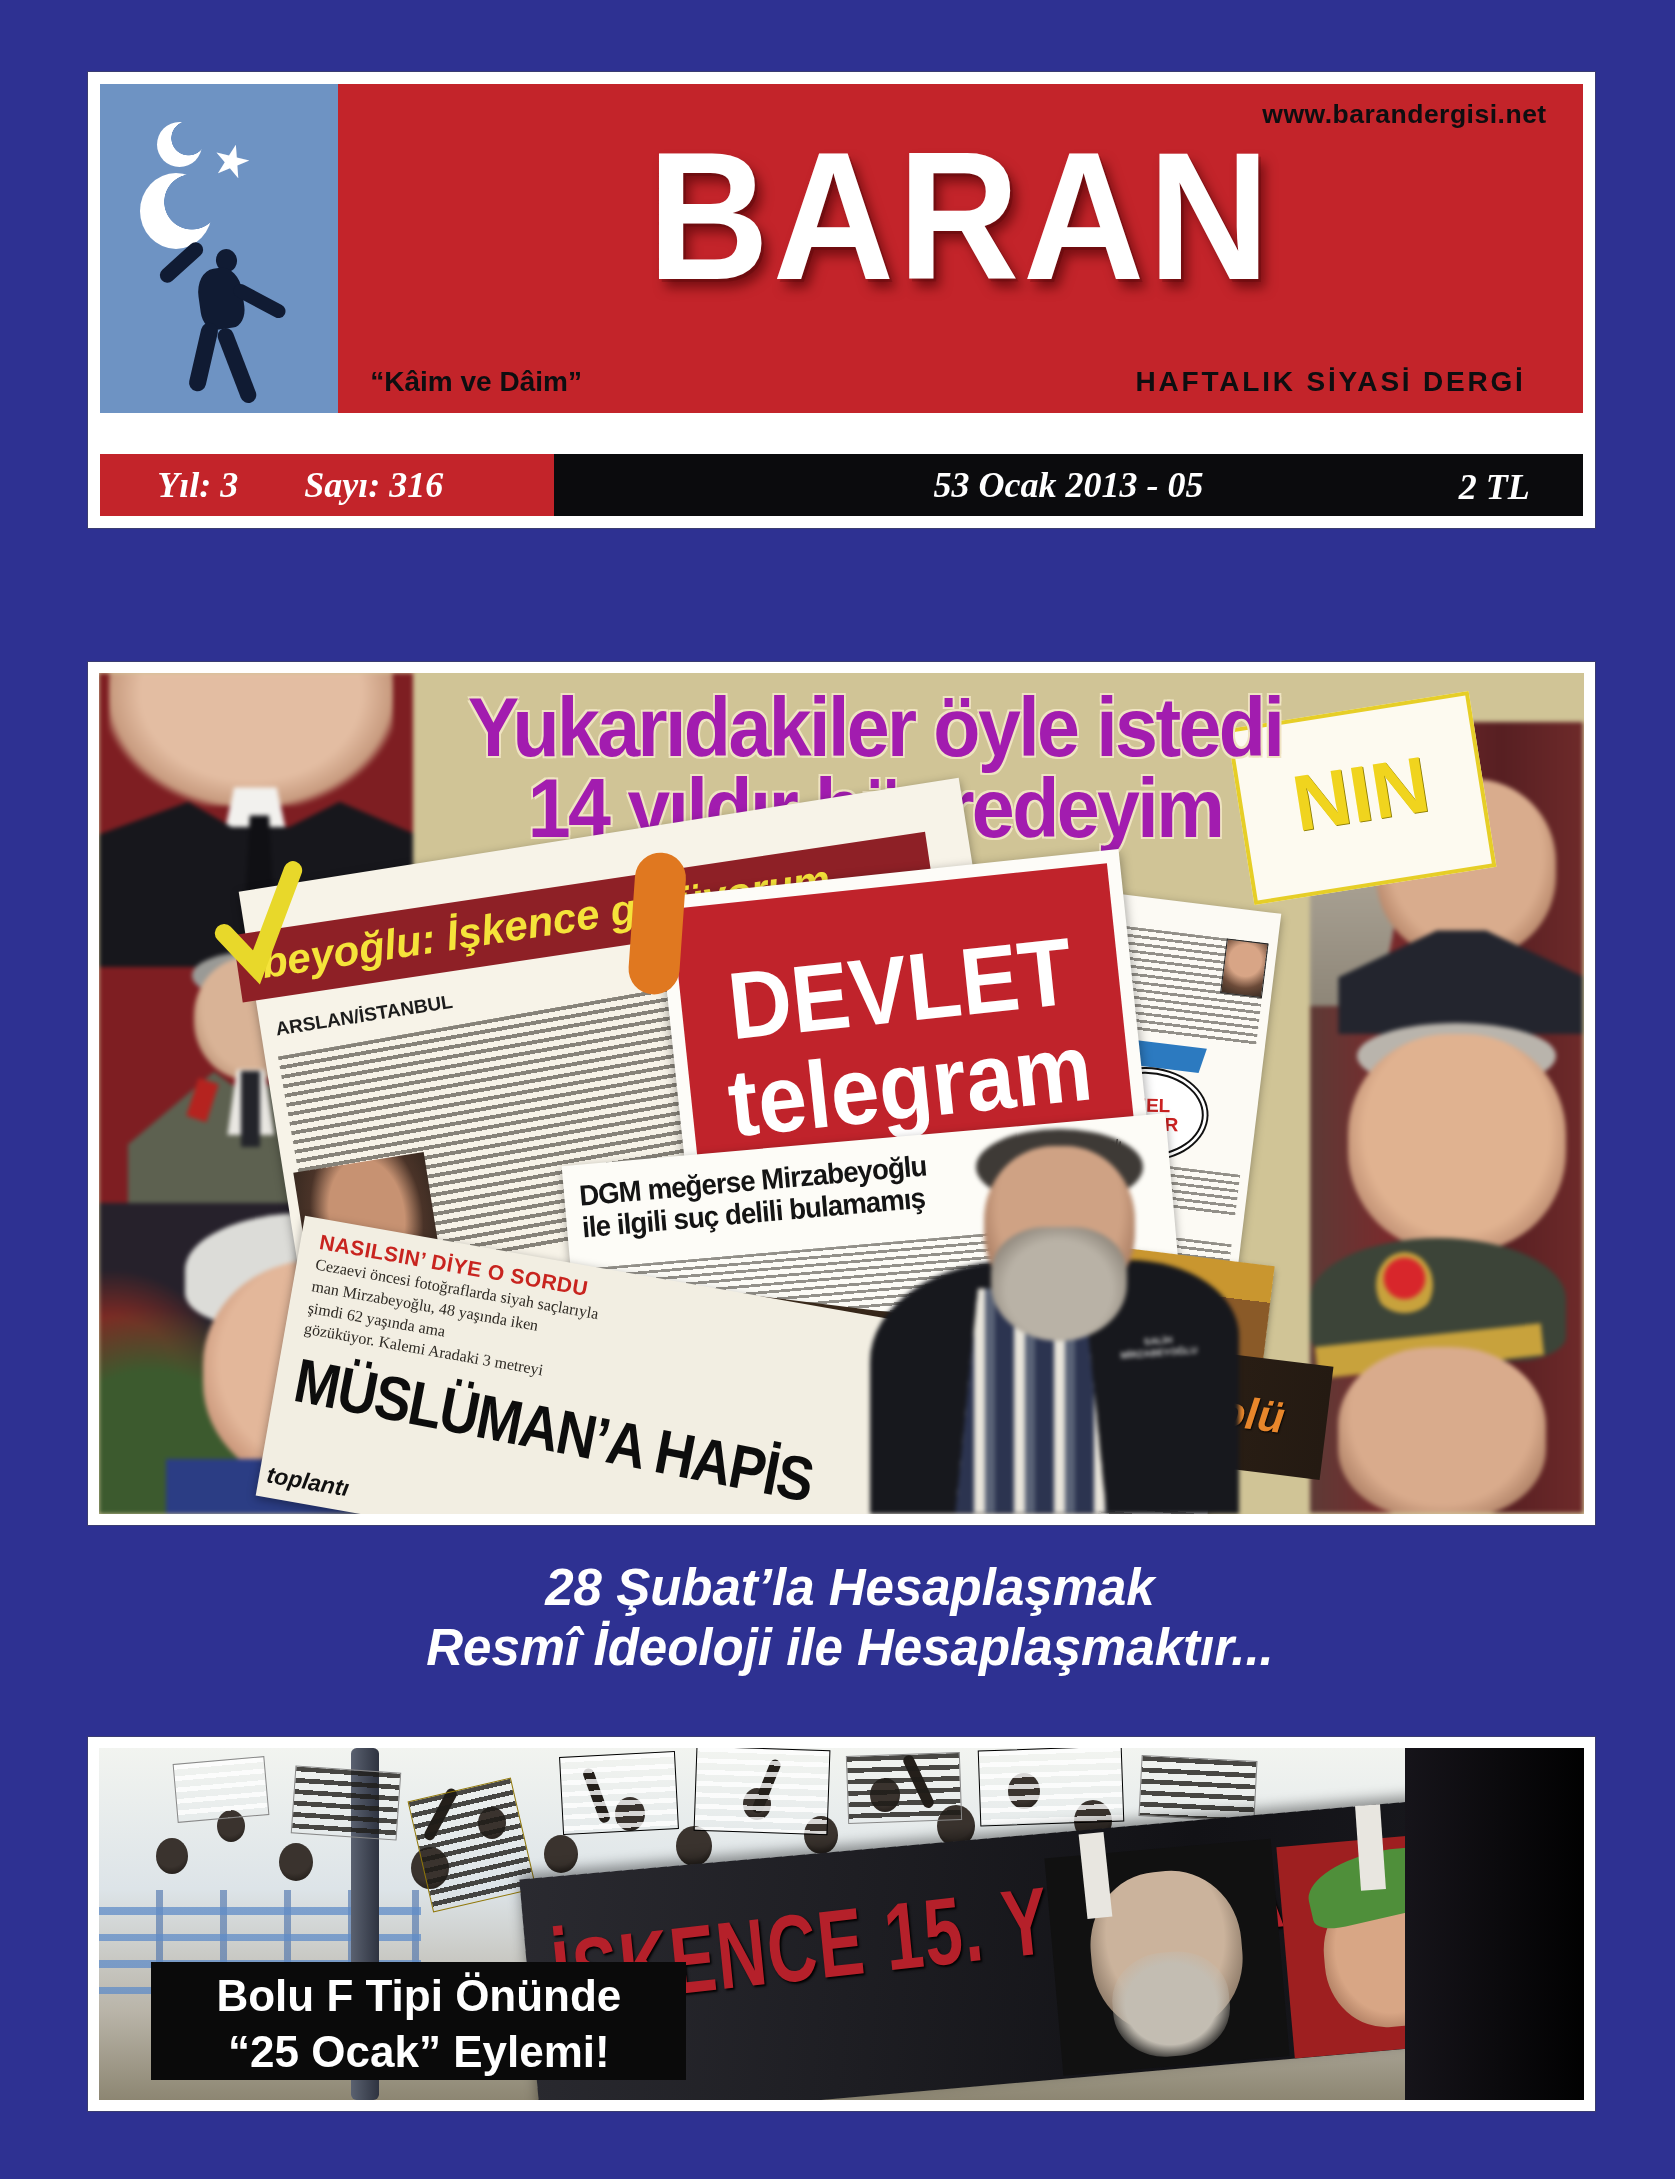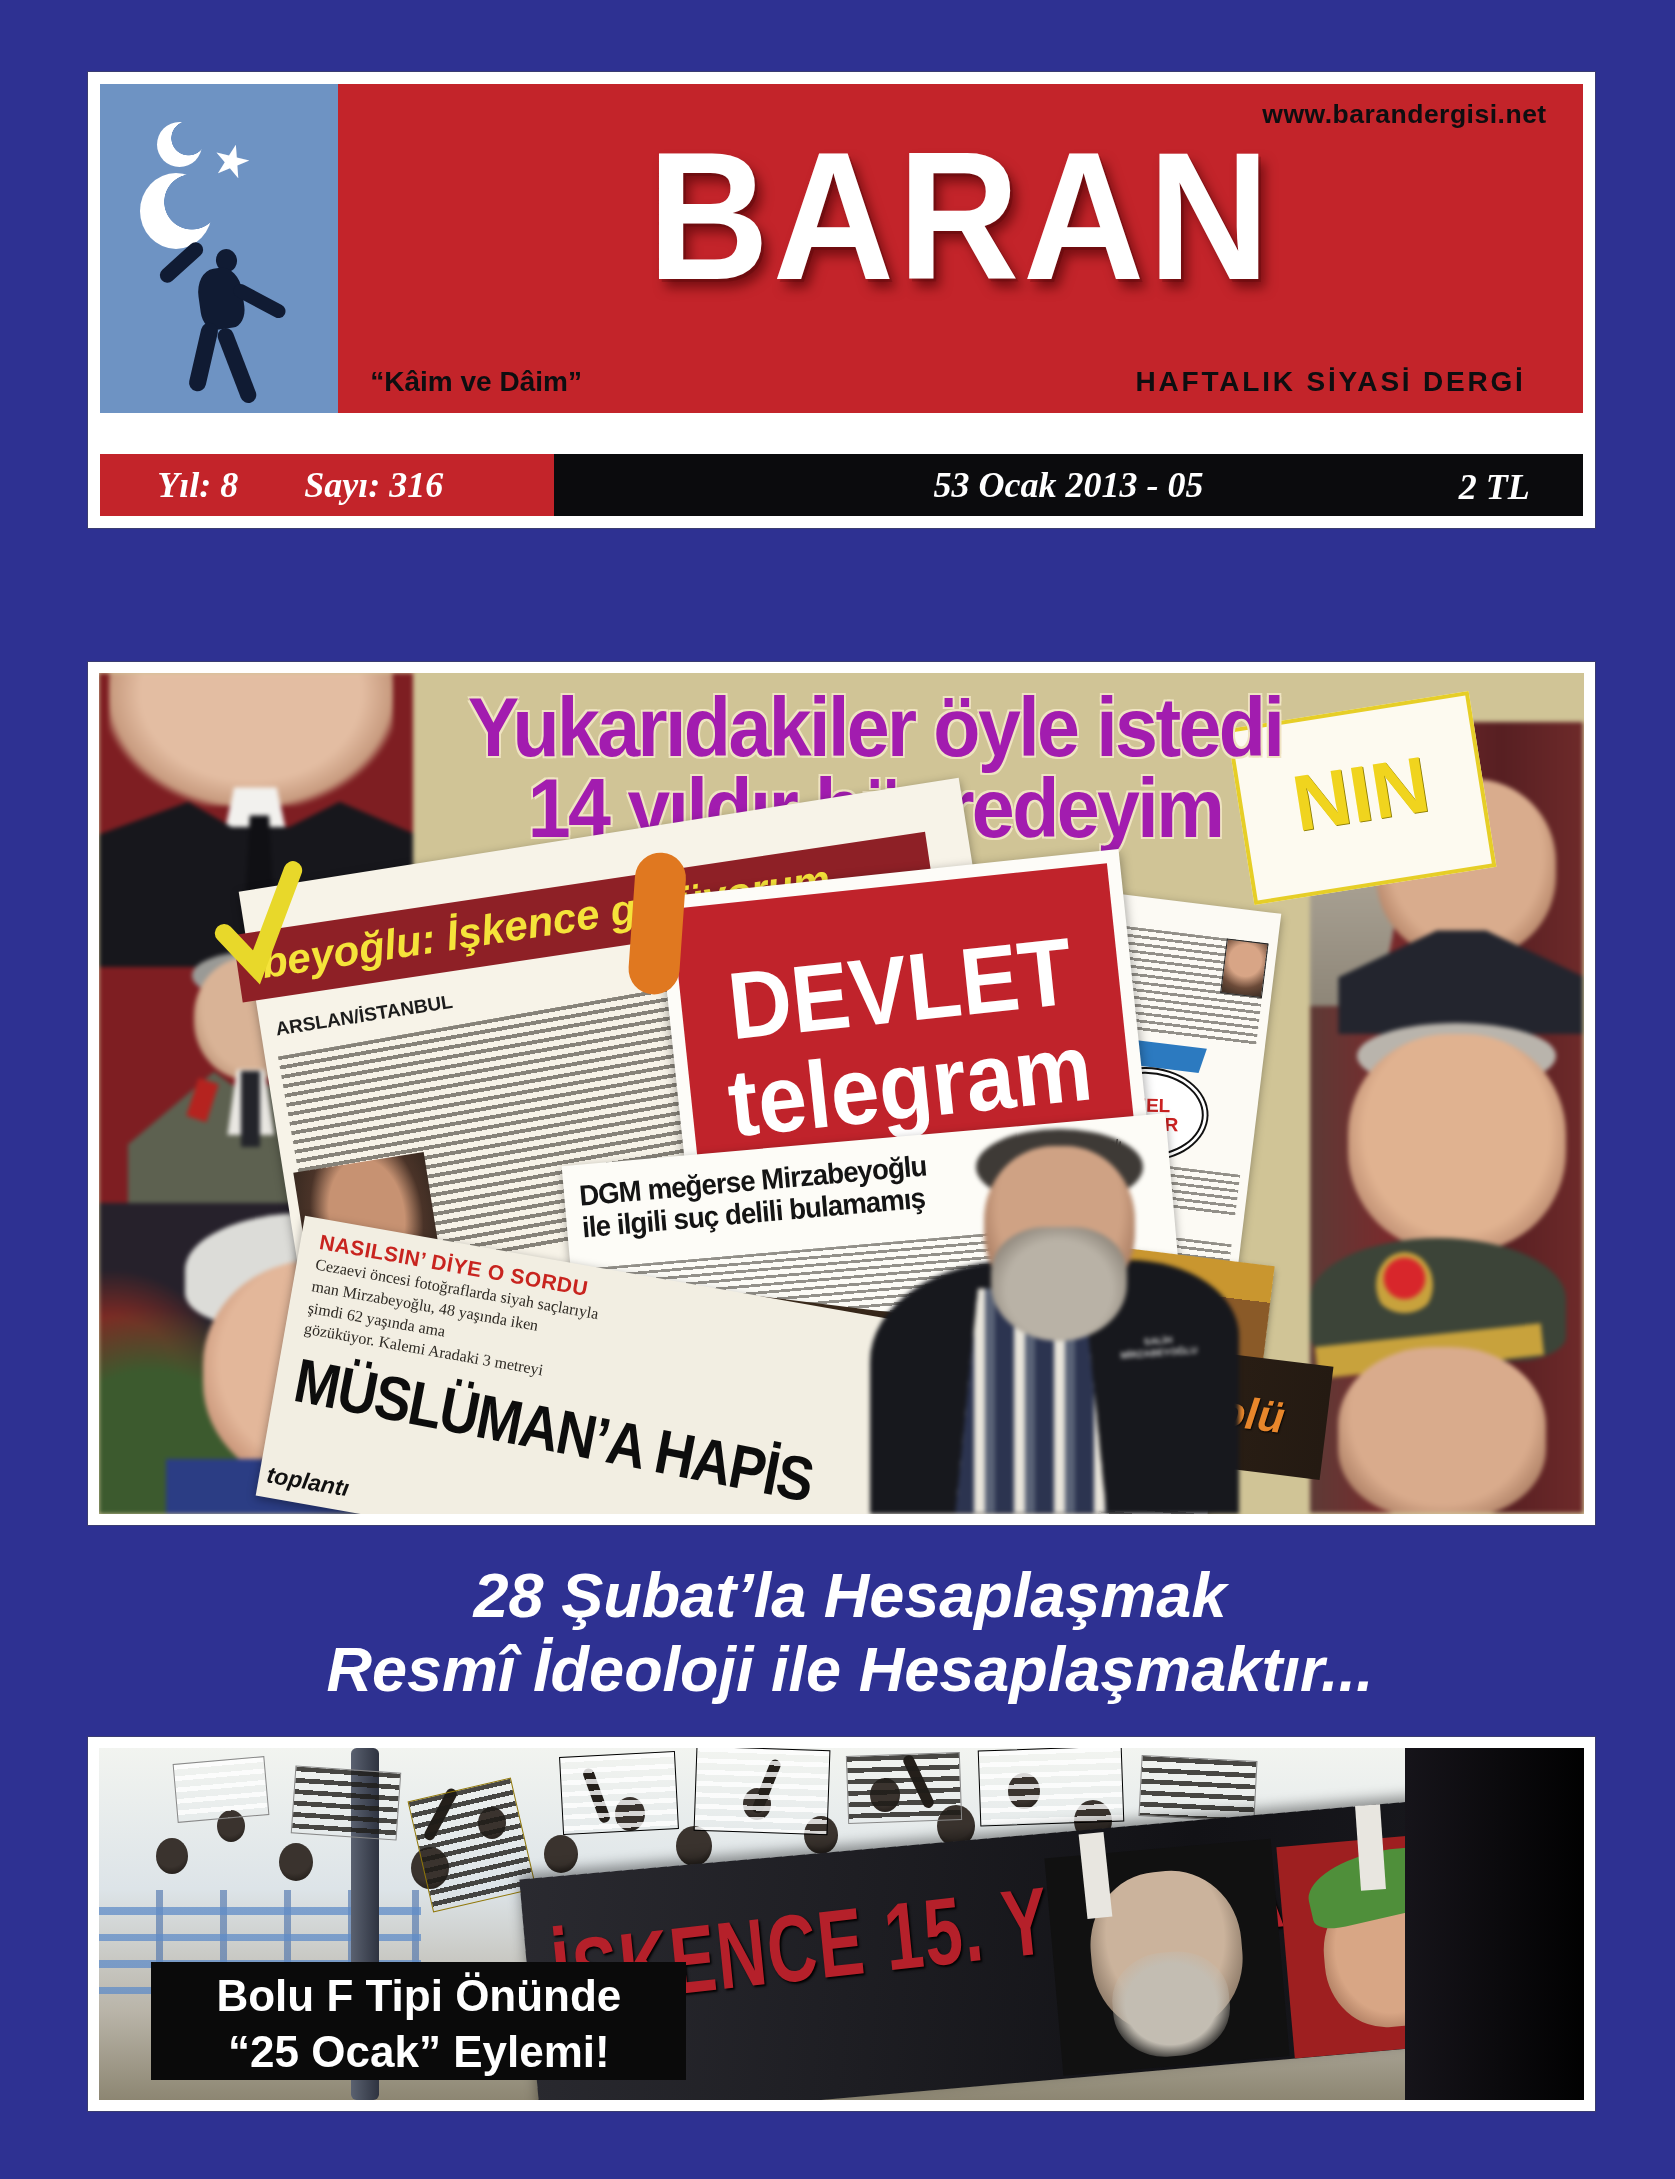--- a/index.html
+++ b/index.html
@@ -185,21 +185,21 @@
       background:linear-gradient(180deg,#c9962f 0 30%,#8a5a28 30% 100%);box-shadow:0 3.8px 7.6px rgba(0,0,0,.4);}
   .nokta-band{position:absolute;left:568px;top:653px;width:662px;height:114px;z-index:6;transform:rotate(7deg);
       background:linear-gradient(90deg,#43301f,#241a12);display:flex;align-items:center;padding-left:28px;
       box-sizing:border-box;}
   .nokta-band span{color:#e8862b;font-weight:bold;font-style:italic;font-size:44px;white-space:nowrap;
       text-shadow:0.9px 0.9px 1.9px #000;}
 
   
   .subheadline{position:absolute;left:0;top:1558px;width:100%;text-align:center;color:#fff;
       font-weight:bold;font-style:italic;line-height:1.18;}
-  .subheadline div{font-size:63px;white-space:nowrap;padding-left:24px;}
+  .subheadline div{font-size:51px;white-space:nowrap;padding-left:24px;}
 
   
   .photo-box{left:88px;top:1737px;width:1507px;height:374px;}
   .photo{position:absolute;left:11.4px;top:11.4px;right:11.4px;bottom:11.4px;overflow:hidden;
       background:linear-gradient(180deg,#f2f4f0 0,#dde4e8 40%,#b9b4a8 75%,#8d8672 100%);}
   .fence{position:absolute;left:0;top:142px;width:322px;height:123px;
       background:repeating-linear-gradient(0deg,rgba(0,0,0,0) 0 19px,rgba(95,140,200,.75) 19px 26.5px),
                  repeating-linear-gradient(90deg,rgba(0,0,0,0) 0 57px,rgba(70,110,170,.6) 57px 64px);}
   .pole{position:absolute;left:252px;top:0;width:28px;height:100%;
       background:linear-gradient(90deg,#5a6170,#2e3340);border-radius:5.7px;}
@@ -255,21 +255,21 @@
       </div>
       <div class="red-panel">
         <div class="website">www.barandergisi.net</div>
         <div class="baran">BARAN</div>
         <div class="slogan">“Kâim ve Dâim”</div>
         <div class="subtitle">HAFTALIK SİYASİ DERGİ</div>
       </div>
     </div>
     <div class="info-bar">
       <div class="info-red">
-        <span class="serifit">Yıl: 8</span>
+        <span class="serifit">Yıl: 3</span>
         <span class="serifit">Sayı: 316</span>
       </div>
       <div class="info-date">
         <span class="serifit">53 Ocak 2013 - 05</span>
       </div>
       <div class="info-price">
         <span class="serifit">2 TL</span>
       </div>
     </div>
   </div>

